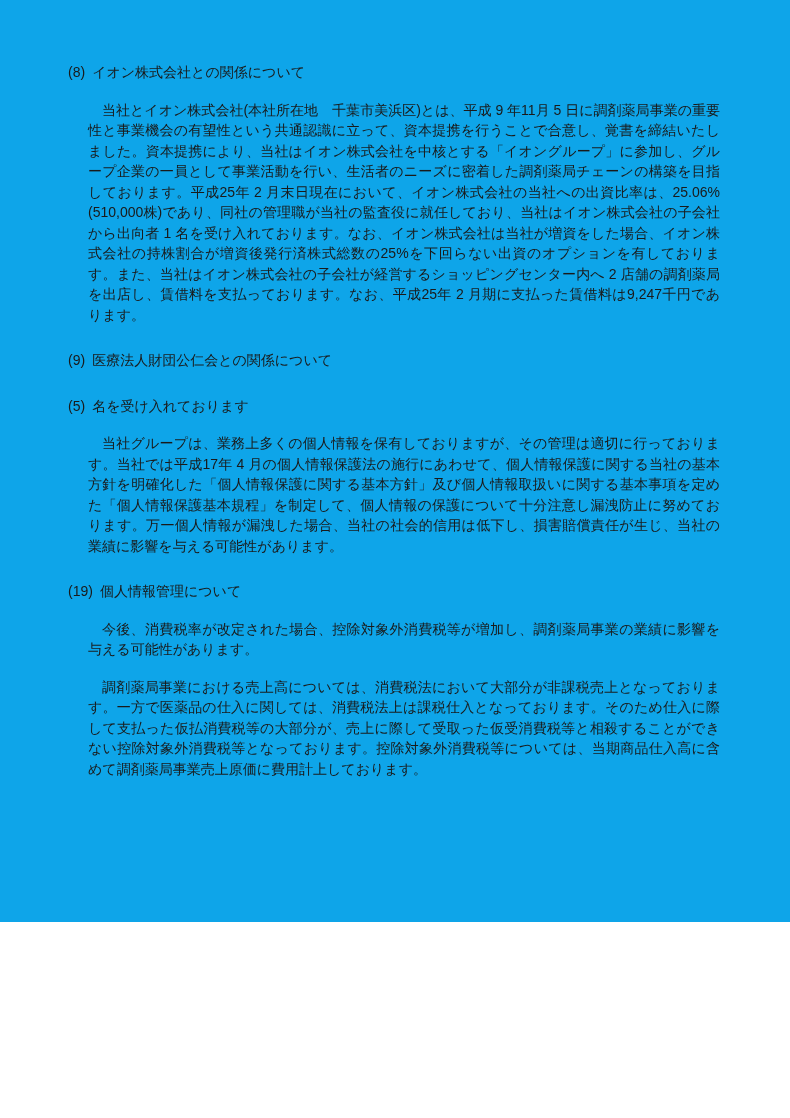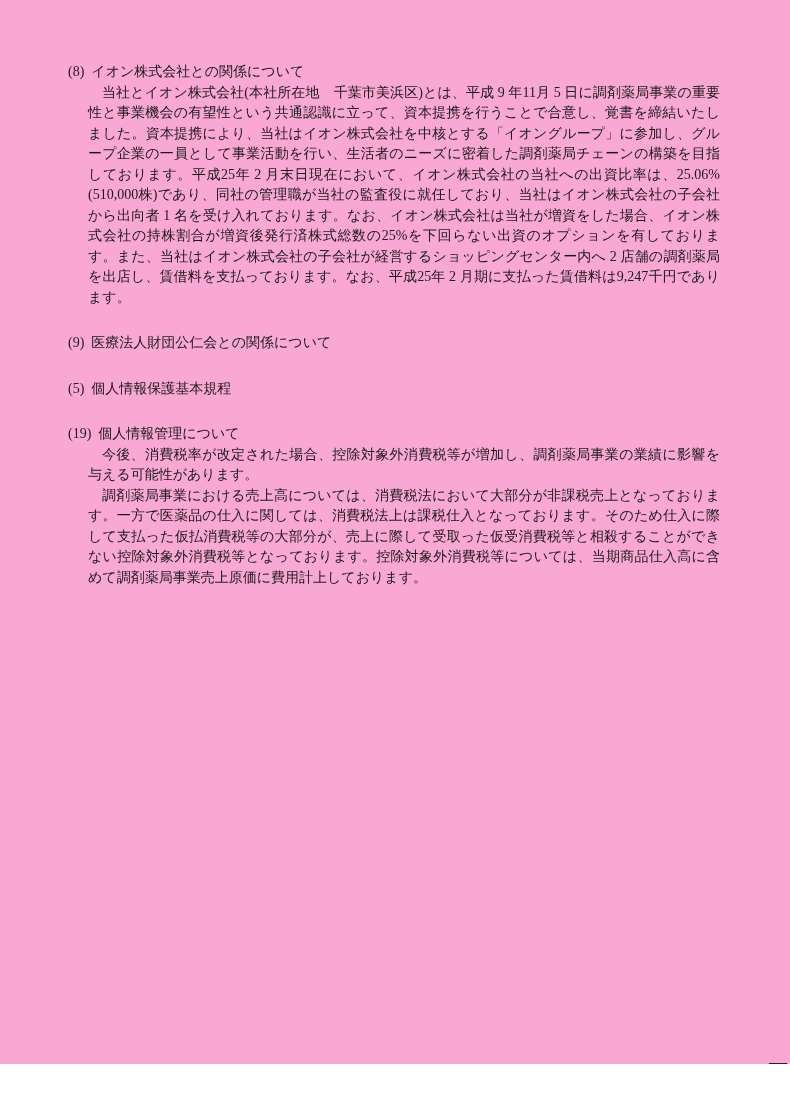--- a/index.html
+++ b/index.html
@@ -1,39 +1,39 @@
 <!DOCTYPE html>
 <html><head>
 <meta charset="utf-8">
 <style>
   html, body { margin: 0; padding: 0; background: #ffffff; }
   .page {
     position: relative;
     width: 790px;
-    height: 1064px;
-    background: #f9a8d4;
+    height: 922px;
+    background: #0ea5e9;
     overflow: hidden;
-    font-family: Liberation Serif, serif;
+    font-family: Liberation Sans, sans-serif;
     color: #1a1a1a;
   }
   .content {
     position: absolute;
     left: 68px;
     top: 62px;
     width: 652px;
     font-size: 14px;
     line-height: 20.5px;
     text-align: justify;
   }
   .section { margin: 0; }
   .section + .section { margin-top: 25px; }
   .sec-head { white-space: nowrap; text-align: left; }
   .sec-title { margin-left: 7px; }
   .section p {
-    margin: 0 0 0 20px;
+    margin: 17px 0 0 20px;
     text-indent: 1em;
     text-align: justify;
   }
   .footer {
     position: absolute;
     top: 1052px;
     left: 0;
     width: 100%;
     text-align: right;
     font-size: 18px;
@@ -56,22 +56,23 @@
     </section>
 
     <section class="section">
       <div class="sec-head">
         <span class="sec-num">(9)</span><span class="sec-title">医療法人財団公仁会との関係について</span>
       </div>
     </section>
 
     <section class="section">
       <div class="sec-head">
-        <span class="sec-num">(5)</span><span class="sec-title">個人情報保護基本規程</span>
+        <span class="sec-num">(5)</span><span class="sec-title">名を受け入れております</span>
       </div>
+      <p>当社グループは、業務上多くの個人情報を保有しておりますが、その管理は適切に行っております。当社では平成17年 4 月の個人情報保護法の施行にあわせて、個人情報保護に関する当社の基本方針を明確化した「個人情報保護に関する基本方針」及び個人情報取扱いに関する基本事項を定めた「個人情報保護基本規程」を制定して、個人情報の保護について十分注意し漏洩防止に努めております。万一個人情報が漏洩した場合、当社の社会的信用は低下し、損害賠償責任が生じ、当社の業績に影響を与える可能性があります。</p>
     </section>
 
     <section class="section">
       <div class="sec-head">
         <span class="sec-num">(19)</span><span class="sec-title">個人情報管理について</span>
       </div>
       <p>今後、消費税率が改定された場合、控除対象外消費税等が増加し、調剤薬局事業の業績に影響を与える可能性があります。</p>
       <p>調剤薬局事業における売上高については、消費税法において大部分が非課税売上となっております。一方で医薬品の仕入に関しては、消費税法上は課税仕入となっております。そのため仕入に際して支払った仮払消費税等の大部分が、売上に際して受取った仮受消費税等と相殺することができない控除対象外消費税等となっております。控除対象外消費税等については、当期商品仕入高に含めて調剤薬局事業売上原価に費用計上しております。</p>
     </section>
 

